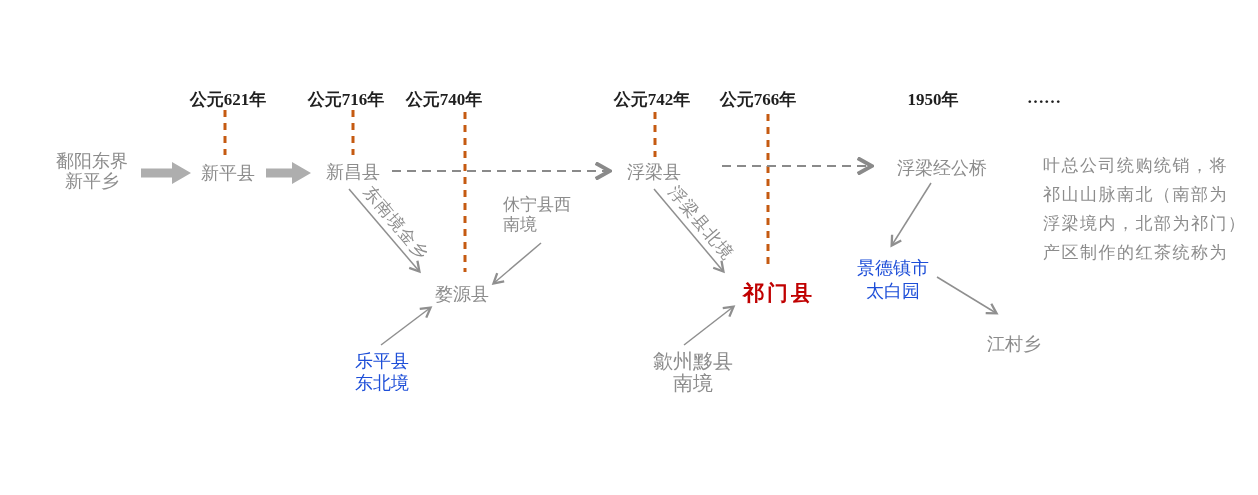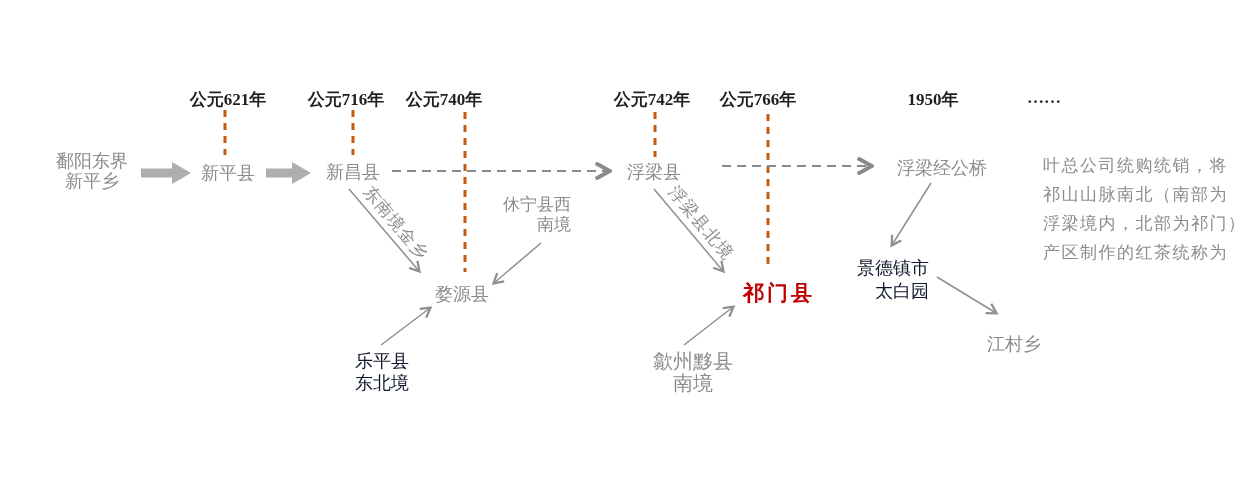--- a/index.html
+++ b/index.html
@@ -3,22 +3,22 @@
 <meta charset="utf-8">
 <style>
   html,body{margin:0;padding:0;background:#ffffff;}
   .stage{
     position:relative;width:1258px;height:466px;background:#ffffff;
     font-family:"Liberation Serif","DejaVu Serif",serif;overflow:hidden;
   }
   .abs{position:absolute;white-space:nowrap;}
   .year{font-size:17px;font-weight:bold;color:#1f1f1f;transform:translateX(-50%);}
   .node{font-size:18px;color:#8c8c8c;transform:translateX(-50%);text-align:center;line-height:20px;}
-  .node-left{font-size:18px;color:#0f172a;text-align:right;line-height:23px;}
-  .blabel{font-size:17px;color:#8c8c8c;text-align:right;transform:translateX(-50%);line-height:20px;}
+  .node-left{font-size:18px;color:#1d4ed8;text-align:center;line-height:23px;}
+  .blabel{font-size:17px;color:#8c8c8c;text-align:left;transform:translateX(-50%);line-height:20px;}
   .blabel2{font-size:17px;color:#8c8c8c;text-align:center;line-height:22px;}
   .qimen{font-size:21px;font-weight:bold;color:#c00000;letter-spacing:3px;transform:translateX(-50%);}
   .rot{font-size:17px;color:#8c8c8c;transform:translate(-50%,-50%) rotate(50deg);letter-spacing:1px;}
   .note{font-size:17px;color:#8c8c8c;line-height:29px;letter-spacing:1.5px;}
   svg{position:absolute;left:0;top:0;}
 </style>
 </head>
 <body>
 
 <div class="stage">

